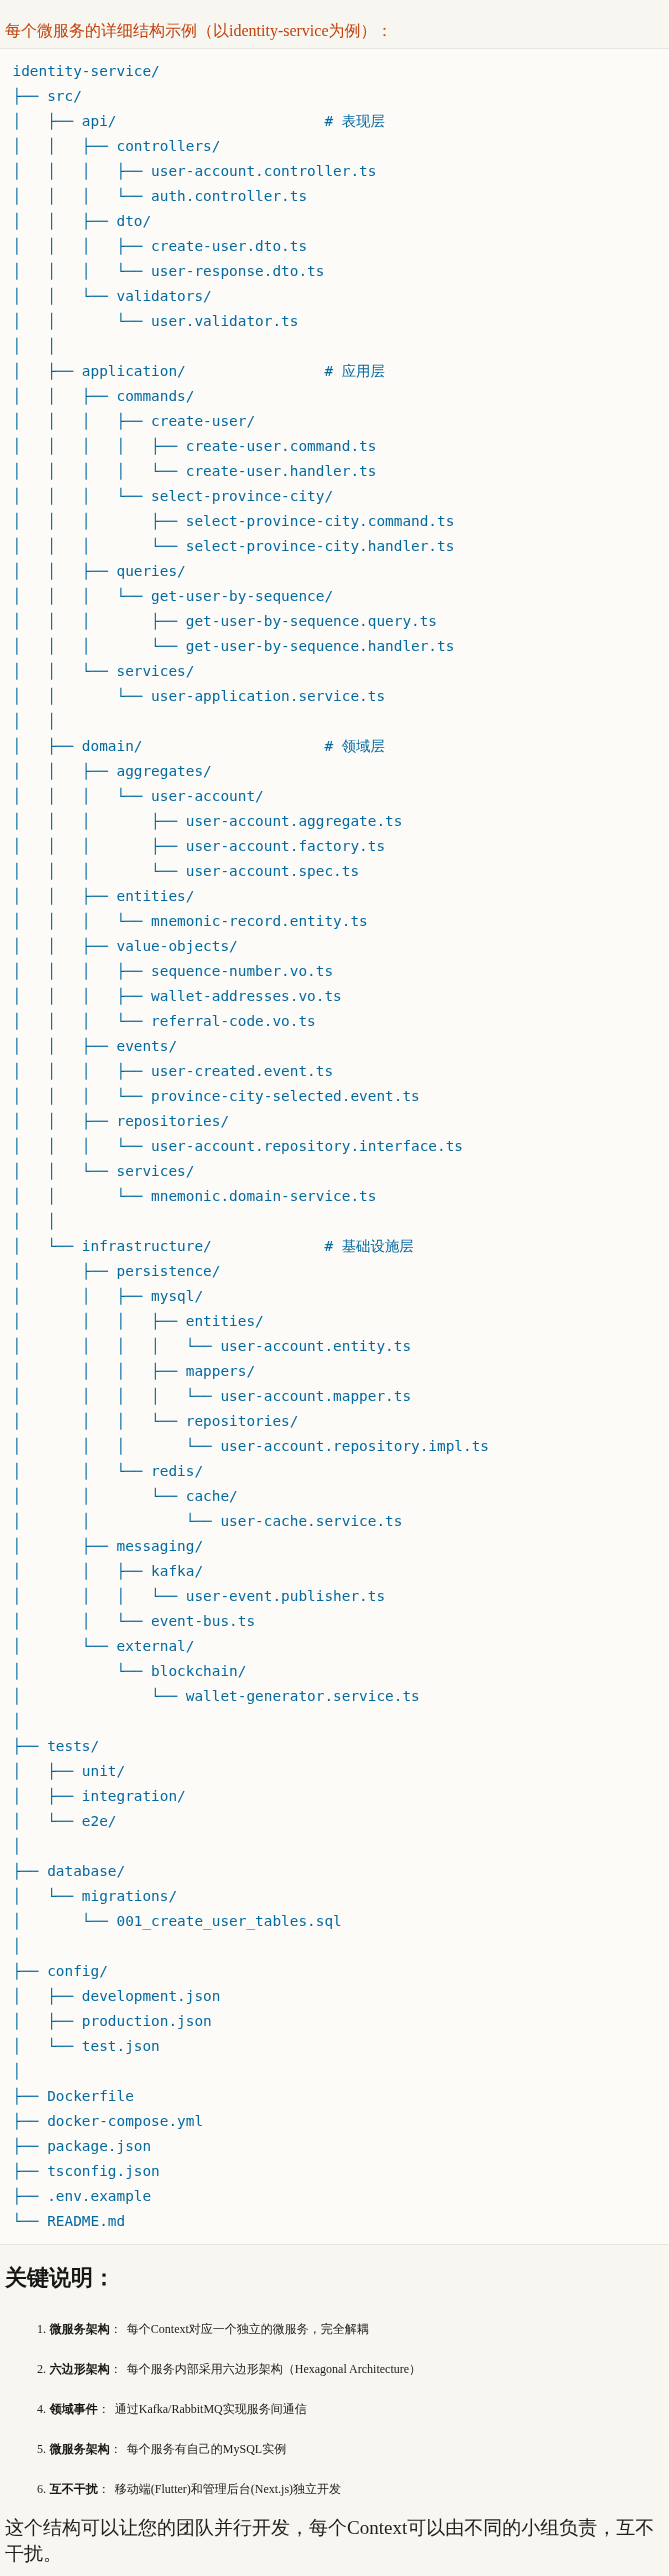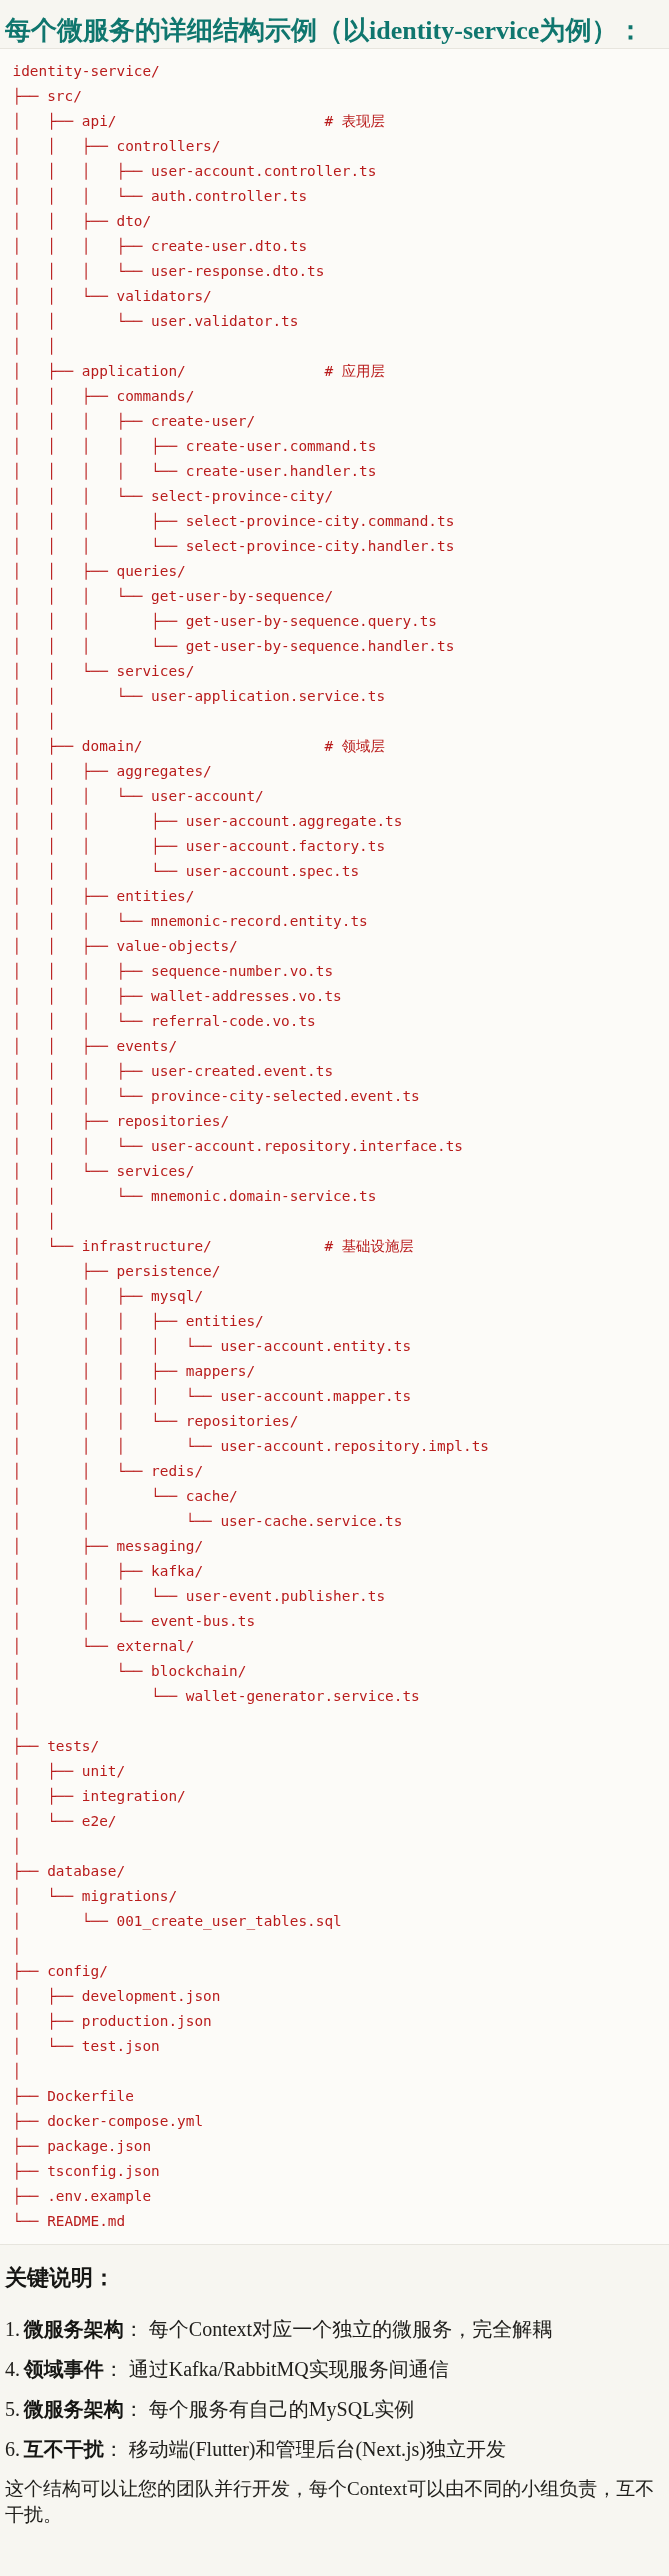--- a/index.html
+++ b/index.html
@@ -7,58 +7,59 @@
     width: 669px;
     height: 2576px;
     overflow: hidden;
     background: #f7f6f1;
     font-family: "Liberation Serif", "DejaVu Serif", serif;
     color: #21201d;
   }
   .page-title {
     margin: 0;
     padding: 17.5px 5px 0 5px;
-    font-size: 26px;
+    font-size: 16px;
     line-height: 26px;
-    font-weight: 700;
-    color: #0f766e;
+    font-weight: 400;
+    color: #c2410c;
   }
   .code-block {
     margin-top: 4.4px;
     background: #fcfbf8;
     border-top: 0.6px solid #e7e5de;
     border-bottom: 0.6px solid #e7e5de;
     padding: 10px 0 10px 12.5px;
     overflow: hidden;
   }
   .code-block pre {
     margin: 0;
     font-family: "DejaVu Sans Mono", "Liberation Mono", monospace;
     font-size: 14.4px;
     line-height: 25px;
-    color: #b91c1c;
+    color: #0369a1;
     white-space: pre;
   }
   .section-title {
     margin: 19px 8px 0 0;
     padding: 0 5px;
     font-size: 22px;
     line-height: 27.5px;
     font-weight: 700;
     color: #161614;
   }
   .key-points {
     margin: 25px 0 0 0;
     padding: 0 5px;
   }
   .key-point {
-    font-size: 20px;
+    font-size: 12px;
     line-height: 26px;
     margin-bottom: 13.8px;
     color: #21201d;
+    margin-left: 32px;
   }
   .key-point .num { margin-right: 3.8px; }
   .key-point .term { font-weight: 700; color: #161614; }
   .key-point .sep { margin-right: 5px; }
   .closing {
     margin: 11.3px 0 0 0;
     padding: 0 5px;
     font-size: 19px;
     line-height: 26px;
     color: #21201d;
@@ -156,19 +157,20 @@
 ├── package.json
 ├── tsconfig.json
 ├── .env.example
 └── README.md</pre>
 </div>
 
 <h2 class="section-title">关键说明：</h2>
 
 <div class="key-points">
     <div class="key-point"><span class="num">1.</span><strong class="term">微服务架构</strong><span class="sep">：</span><span class="desc">每个Context对应一个独立的微服务，完全解耦</span></div>
+    <div class="key-point"><span class="num">2.</span><strong class="term">六边形架构</strong><span class="sep">：</span><span class="desc">每个服务内部采用六边形架构（Hexagonal Architecture）</span></div>
     <div class="key-point"><span class="num">4.</span><strong class="term">领域事件</strong><span class="sep">：</span><span class="desc">通过Kafka/RabbitMQ实现服务间通信</span></div>
     <div class="key-point"><span class="num">5.</span><strong class="term">微服务架构</strong><span class="sep">：</span><span class="desc">每个服务有自己的MySQL实例</span></div>
     <div class="key-point"><span class="num">6.</span><strong class="term">互不干扰</strong><span class="sep">：</span><span class="desc">移动端(Flutter)和管理后台(Next.js)独立开发</span></div>
   </div>
 
 <p class="closing">这个结构可以让您的团队并行开发，每个Context可以由不同的小组负责，互不干扰。</p>
 
 
 </body></html>

